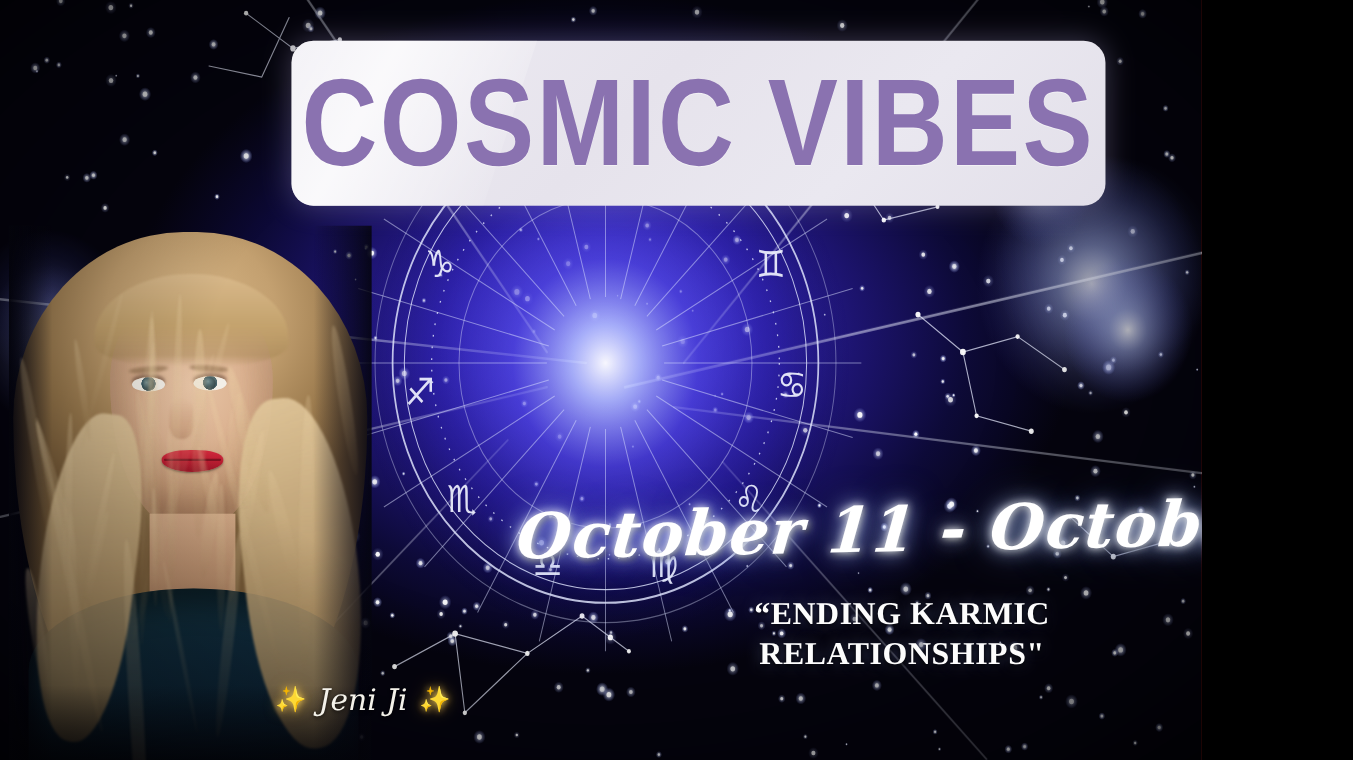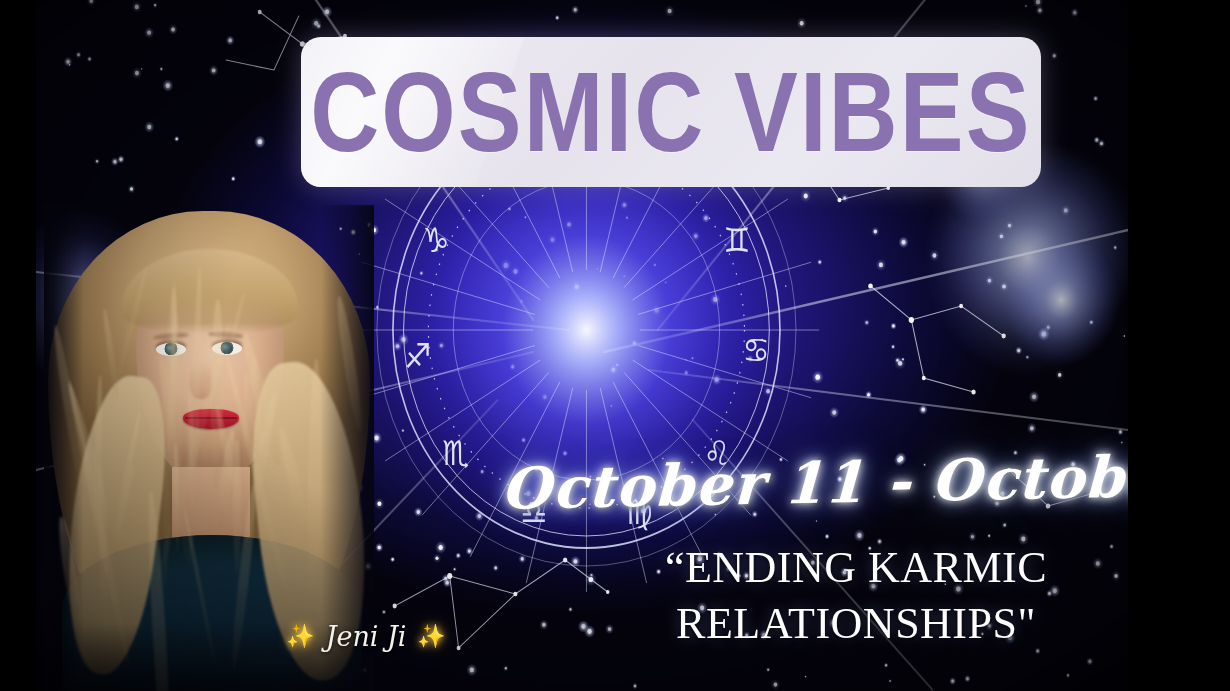--- a/index.html
+++ b/index.html
@@ -4,21 +4,20 @@
 <title>Cosmic Vibes</title>
 <style>
   html,body{margin:0;padding:0;background:#000;}
   body{font-family:"Liberation Sans",sans-serif;}
 
   #thumbnail{
     position:relative;
     width:1092px;height:691px;
     overflow:hidden;
     background:#b91c1c;
-    margin-left:36px;
   }
 
   
   .bg-base{
     position:absolute;inset:0;
     background:
       radial-gradient(ellipse 46% 52% at 50% 44%, #4a3fd8 0%, #3426b4 24%, #1d1470 46%, #0d0a38 66%, #05040f 86%),
       radial-gradient(ellipse 30% 34% at 86% 20%, #2b1f6e 0%, #14103c 45%, #06050f 80%),
       radial-gradient(ellipse 26% 30% at 8% 36%, #2a2278 0%, #120e3c 50%, #05040e 85%),
       linear-gradient(180deg,#06060f 0%,#0b0826 28%,#100c33 55%,#050410 88%,#020207 100%);
@@ -165,22 +164,22 @@
       0 0 18px rgba(190,210,255,.85),
       0 0 34px rgba(120,150,255,.6),
       2px 3px 5px rgba(0,0,0,.75);
   }
 
   
   .subtitle{
     position:absolute;left:470px;top:540px;width:700px;
     text-align:center;
     font-family:"Liberation Serif","DejaVu Serif",serif;
-    font-weight:400;
-    font-size:44px;
+    font-weight:700;
+    font-size:29px;
     line-height:1.28;
     color:#fdfdfd;
     letter-spacing:.5px;
     text-shadow:0 2px 5px rgba(0,0,0,.85), 0 0 14px rgba(160,180,255,.35);
   }
 
   
   .signature{
     position:absolute;left:250px;top:621px;
     display:flex;align-items:center;gap:11px;

